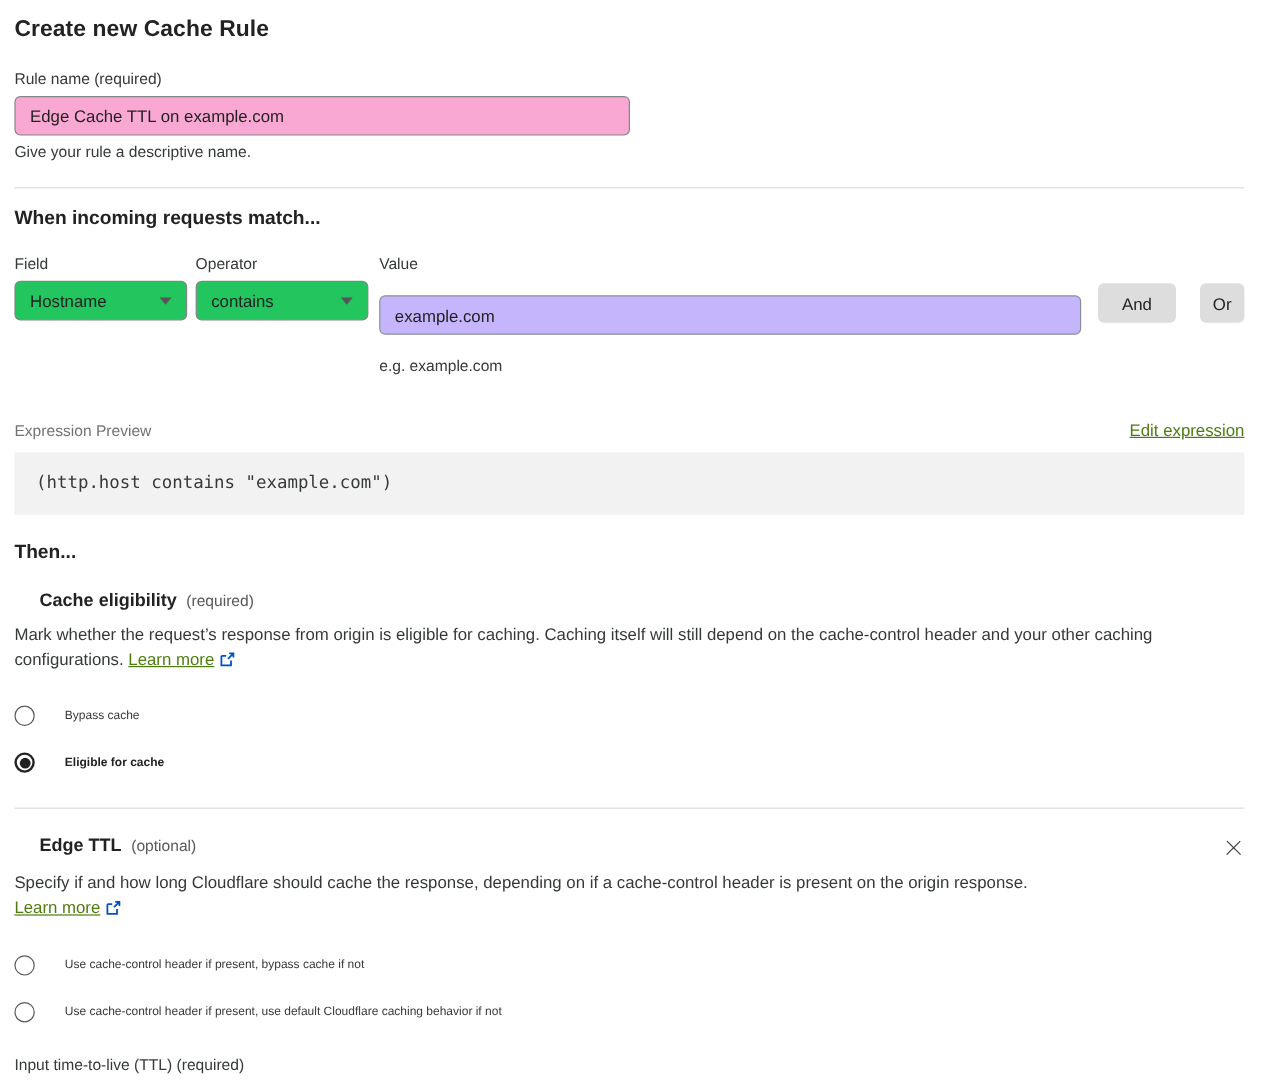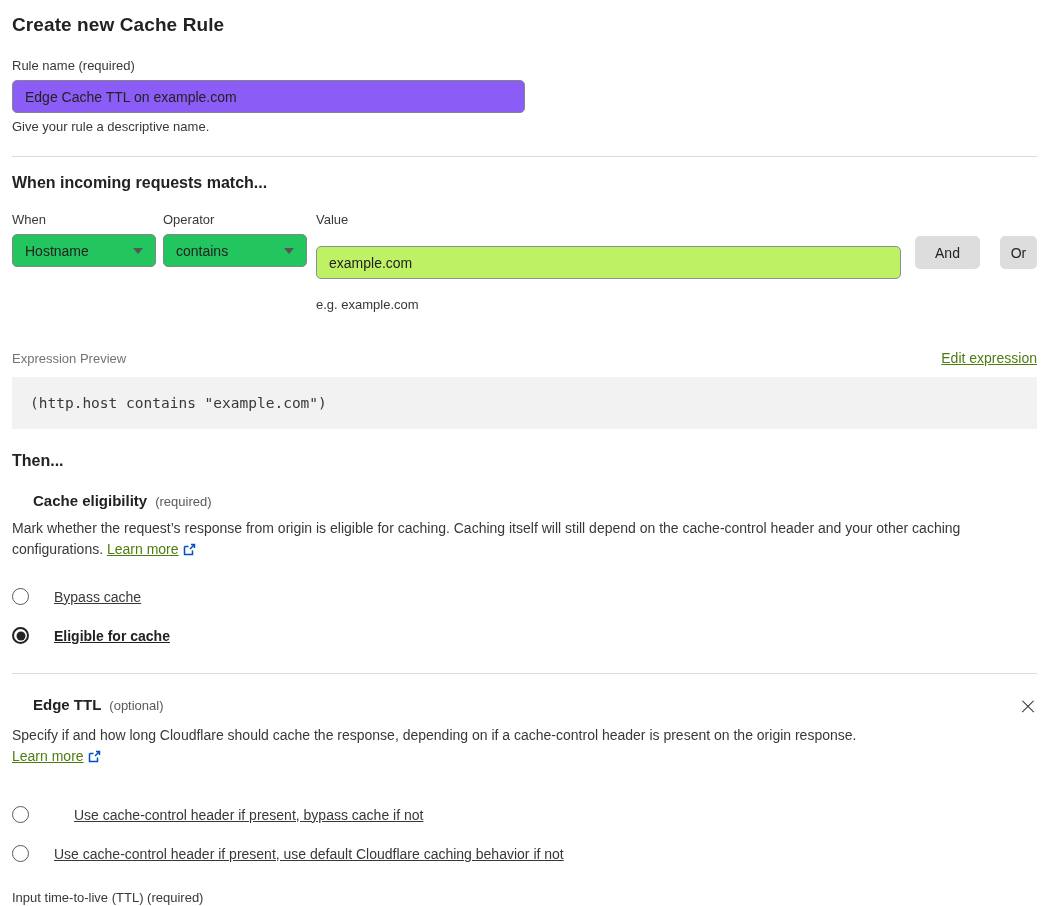--- a/index.html
+++ b/index.html
@@ -11,21 +11,21 @@
     overflow:hidden;
   }
   .container { width:1025px; margin-left:12px; }
 
   h1.page-title { font-size:19px; font-weight:bold; color:#222; padding-top:14px; letter-spacing:0.1px; }
 
   .field-label { font-size:13px; color:#36393a; margin-bottom:7px; display:block; }
 
   .text-input {
     height:33px; border:1px solid #828689; border-radius:5px;
-    font-size:14px; color:#222; padding:0 12px; background:#8b5cf6; outline:none;
+    font-size:14px; color:#222; padding:0 12px; background:#f9a8d4; outline:none;
     font-family:"Liberation Sans","DejaVu Sans",sans-serif;
   }
   .rule-name-input { width:513px; }
 
   .help-text { font-size:13px; color:#36393a; margin-top:6px; }
 
   .divider { border:none; border-top:1px solid #dcdcdc; margin:0; }
   .divider-1 { margin-top:22px; }
 
   .section-heading { font-size:16px; font-weight:bold; color:#222; }
@@ -38,21 +38,21 @@
   .col-value { flex:0 0 585px;gap:12px; }
 
   .select-box {
     height:33px; border:1px solid #828689; border-radius:5px; background:#22c55e;
     display:flex; align-items:center; justify-content:space-between;
     padding:0 12px; font-size:14px; color:#222; cursor:pointer;
   }
   .caret { width:0; height:0; border-left:5px solid transparent; border-right:5px solid transparent; border-top:6px solid #555; }
 
   .value-input {
-    width:585px; background:#bef264; border:1px solid #8a9099;
+    width:585px; background:#c4b5fd; border:1px solid #8a9099;
   }
 
   .cond-btns { display:flex; margin-left:14px; margin-top:24px; }
   .cond-btn {
     height:33px; background:#dddddd; border:none; border-radius:5px;
     font-size:14px; color:#222; cursor:pointer; font-family:inherit;
   }
   .and-btn { width:65px; margin-right:20px; }
   .or-btn { width:37px; }
 
@@ -78,21 +78,21 @@
   .radio-row { display:flex; align-items:center; margin-top:22px; cursor:pointer; }
   .radio-circle {
     width:17px; height:17px; border:1.5px solid #595959; border-radius:50%;
     background:#fff; flex:0 0 17px; position:relative;
   }
   .radio-row.checked .radio-circle { border:2px solid #222; }
   .radio-row.checked .radio-circle::after {
     content:""; position:absolute; left:50%; top:50%; transform:translate(-50%,-50%);
     width:9px; height:9px; border-radius:50%; background:#222;
   }
-  .radio-label { font-size:14px; color:#36393a; margin-left:25px;text-decoration:underline; }
+  .radio-label { font-size:10px; color:#36393a; margin-left:25px; }
   .radio-row.checked .radio-label { font-weight:bold; color:#222; }
 
   .divider-2 { margin-top:29px; }
 
   .edge-header-row { display:flex; justify-content:space-between; align-items:flex-start; margin-top:22px; }
   .close-btn {
     background:none; border:none; cursor:pointer; padding:0; margin-top:2px;
     width:18px; height:18px; position:relative;
   }
   .close-btn::before, .close-btn::after {
@@ -117,21 +117,21 @@
     <input class="text-input rule-name-input" value="Edge Cache TTL on example.com" style="">
     <div class="help-text">Give your rule a descriptive name.</div>
   </div>
 
   <hr class="divider divider-1">
 
   <h2 class="section-heading match-heading">When incoming requests match...</h2>
 
   <div class="match-row">
     <div class="match-col col-field">
-      <label class="field-label">When</label>
+      <label class="field-label">Field</label>
       <div class="select-box">
         <span>Hostname</span>
         <span class="caret"></span>
       </div>
     </div>
     <div class="match-col col-operator">
       <label class="field-label">Operator</label>
       <div class="select-box">
         <span>contains</span>
         <span class="caret"></span>
@@ -185,21 +185,21 @@
     </div>
     <button class="close-btn" aria-label="Remove Edge TTL"></button>
   </div>
   <p class="section-desc edge-desc"><span>Specify if and how long Cloudflare should cache the response, depending on if a cache-control header is present on the origin response.</span>
     <a class="link">Learn more</a><span class="ext-icon"><svg width="13" height="13" viewBox="0 0 13 13">
           <path d="M1.5 3.5 h4 M1.5 3.5 v8 h8 v-4" fill="none" stroke="#0051c3" stroke-width="1.5"></path>
           <path d="M7 6 L11.5 1.5 M8 1.5 h3.5 v3.5" fill="none" stroke="#0051c3" stroke-width="1.5"></path>
         </svg></span>
   </p>
 
-  <div class="radio-row" style="margin-top:37px;gap:20px;">
+  <div class="radio-row" style="margin-top:27px;">
     <span class="radio-circle"></span>
     <span class="radio-label">Use cache-control header if present, bypass cache if not</span>
   </div>
   <div class="radio-row">
     <span class="radio-circle"></span>
     <span class="radio-label">Use cache-control header if present, use default Cloudflare caching behavior if not</span>
   </div>
 
   <label class="field-label ttl-label">Input time-to-live (TTL) (required)</label>
 

